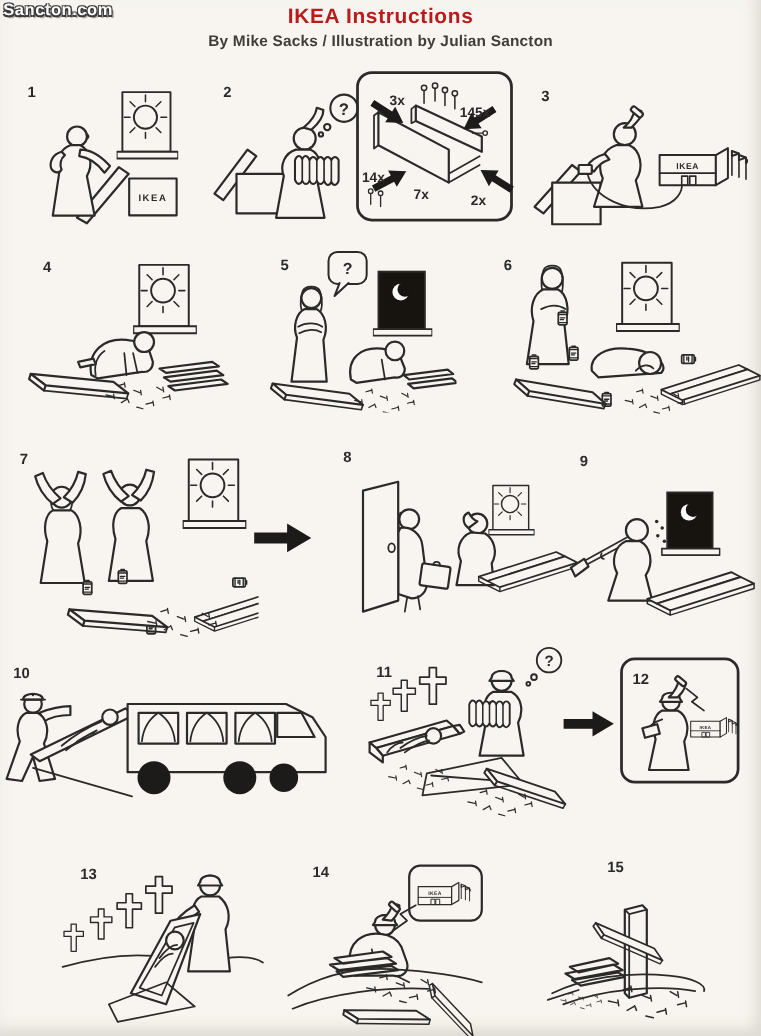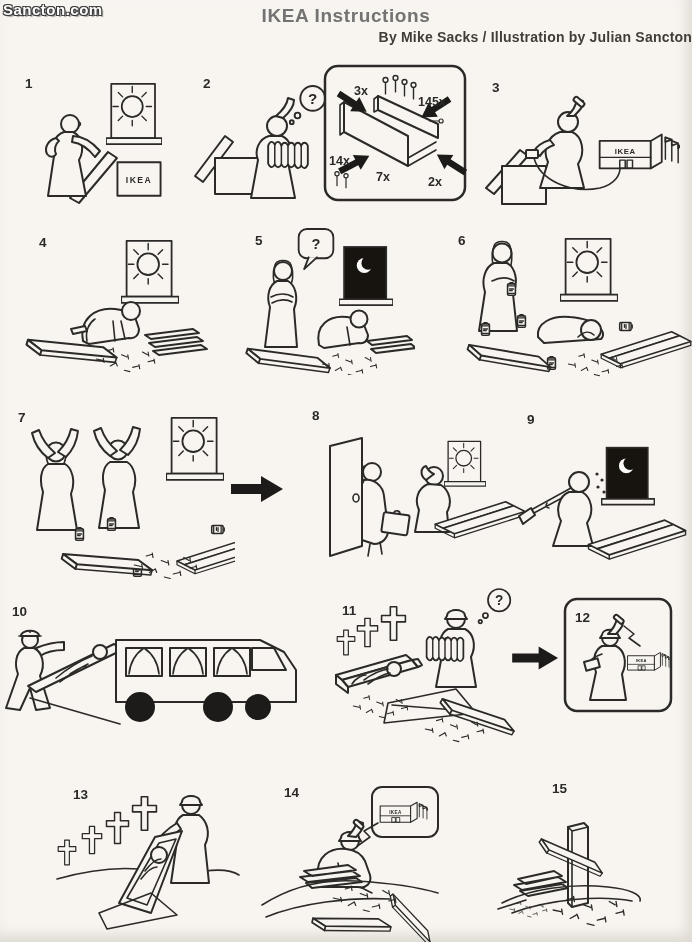--- a/index.html
+++ b/index.html
@@ -3,22 +3,22 @@
 <meta charset="utf-8">
 <style>
   html,body{margin:0;padding:0;background:#dedad2;}
   .sheet{position:relative;width:692px;height:942px;margin:0 auto;background:#f8f5f0;
          font-family:"Liberation Sans",sans-serif;overflow:hidden;
          box-shadow:inset -4px -6px 14px rgba(90,80,60,.18), inset 2px 2px 8px rgba(255,255,255,.6);}
   .watermark{position:absolute;top:1px;left:3px;font-size:15px;font-weight:800;letter-spacing:.5px;
     color:#fdfdfd;
     text-shadow:-1px -1px 0 #3a3a3a,1px -1px 0 #3a3a3a,-1px 1px 0 #3a3a3a,1px 1px 0 #3a3a3a,2px 2px 1px rgba(0,0,0,.35);}
   .title{position:absolute;top:5px;left:0;width:100%;text-align:center;margin:0;
-         font-size:19px;font-weight:bold;color:#737373;letter-spacing:.6px;}
-  .byline{position:absolute;top:29px;left:0;width:100%;text-align:right;margin:0;
+         font-size:19px;font-weight:bold;color:#b91c1c;letter-spacing:.6px;}
+  .byline{position:absolute;top:29px;left:0;width:100%;text-align:center;margin:0;
           font-size:14px;font-weight:bold;color:#403d39;letter-spacing:.2px;}
   svg.panel{position:absolute;overflow:hidden;}
   svg .paper{fill:#f8f5f0;stroke:#2b2a28;stroke-width:2;stroke-linejoin:round;stroke-linecap:round;}
   svg .thin{fill:none;stroke:#2b2a28;stroke-width:1.6;stroke-linejoin:round;stroke-linecap:round;}
   svg .solidf{fill:#1d1b19;stroke:none;}
   svg .dotf{fill:#2b2a28;stroke:none;}
   svg .night{fill:#17140f;stroke:#2b2a28;stroke-width:2;}
   svg .nightfill{fill:#17140f;stroke:none;}
   svg .whitef{fill:#fbfaf8;stroke:none;}
   svg .inbox{fill:none;stroke:#2b2a28;stroke-width:2.5;}

